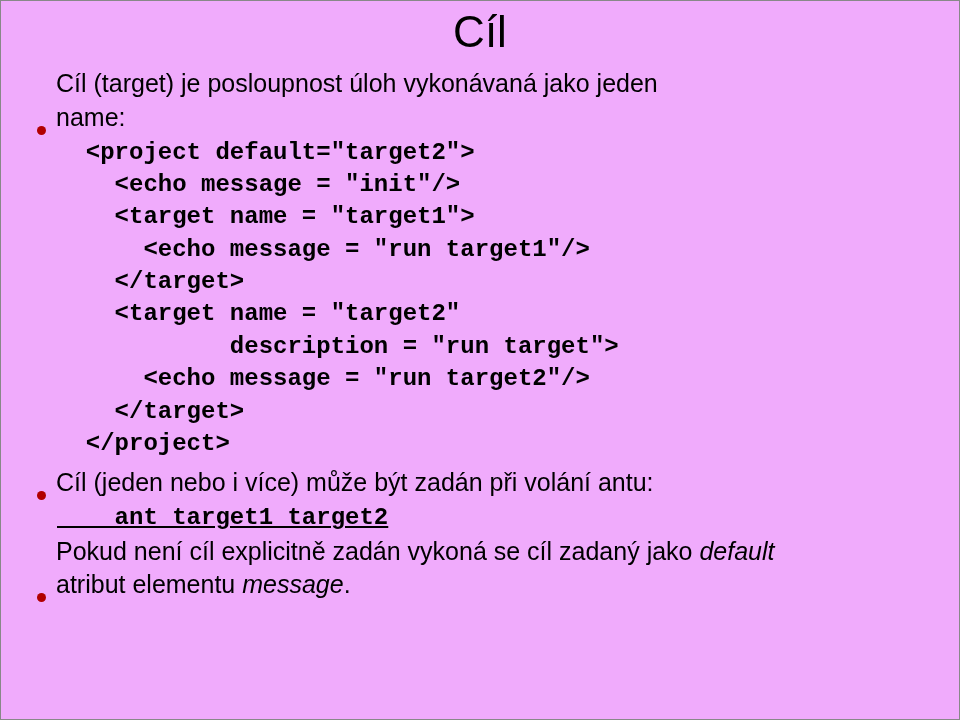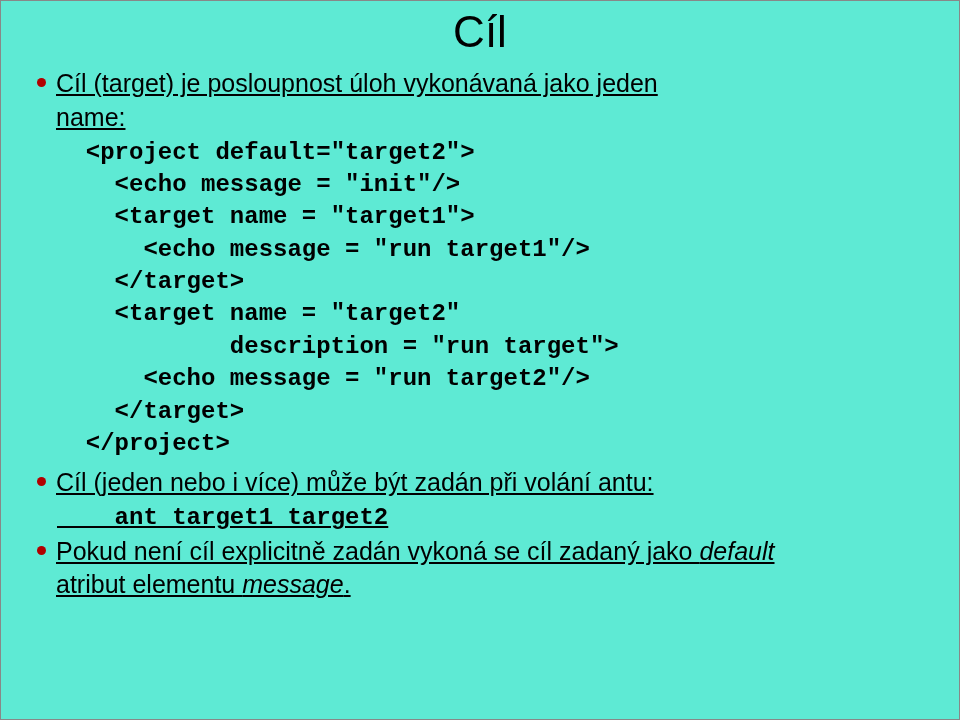--- a/index.html
+++ b/index.html
@@ -2,41 +2,40 @@
 <html><head>
 <meta charset="utf-8">
 <style>
   * { margin: 0; padding: 0; box-sizing: border-box; }
   html, body { width: 960px; height: 720px; font-family: Arial, Helvetica, sans-serif; background: #fff; }
   .slide {
     width: 960px;
     height: 720px;
     border: 1px solid #888;
     position: relative;
-    background: #5eead4;
+    background: #f0abfc;
   }
   .title {
     text-align: center;
     font-size: 44px;
     font-weight: normal;
     color: #000;
     padding-top: 6px;
     padding-bottom: 10px;
   }
   .content {
     padding: 0 36px 0 36px;
     font-size: 24px;
     line-height: 1.35;
     color: #000;
   }
   .bullet-row {
     display: flex;
-    align-items: flex-start;
+    align-items: flex-end;
     margin-bottom: 2px;
-    text-decoration: underline;
   }
   .bullet-dot {
     width: 9px;
     height: 9px;
     border-radius: 50%;
     flex-shrink: 0;
     margin-top: 11px;
     margin-right: 10px;
   }
   .dot-red { background: #b10000; }

